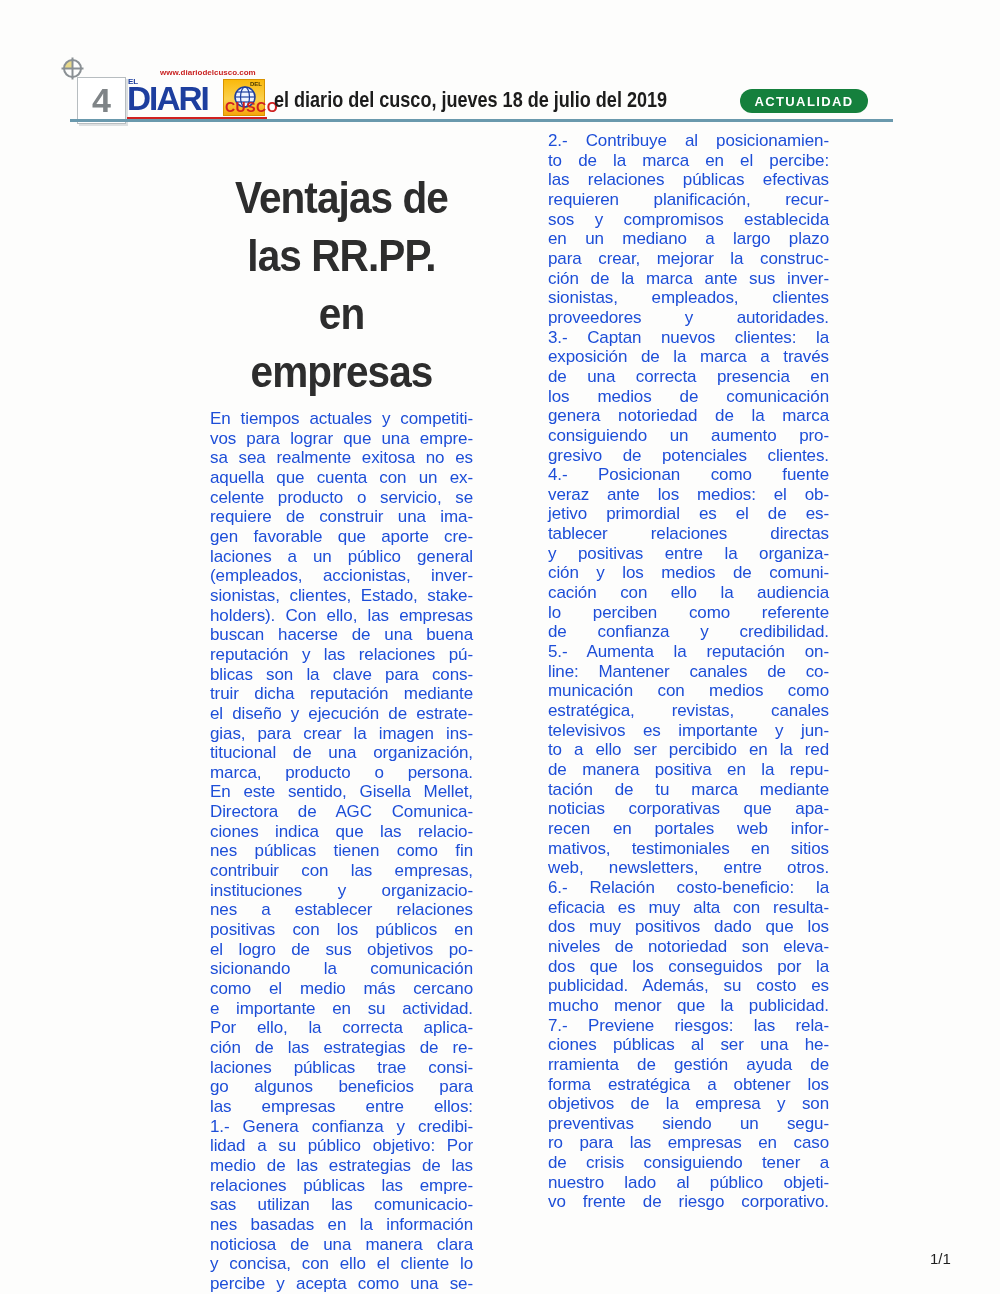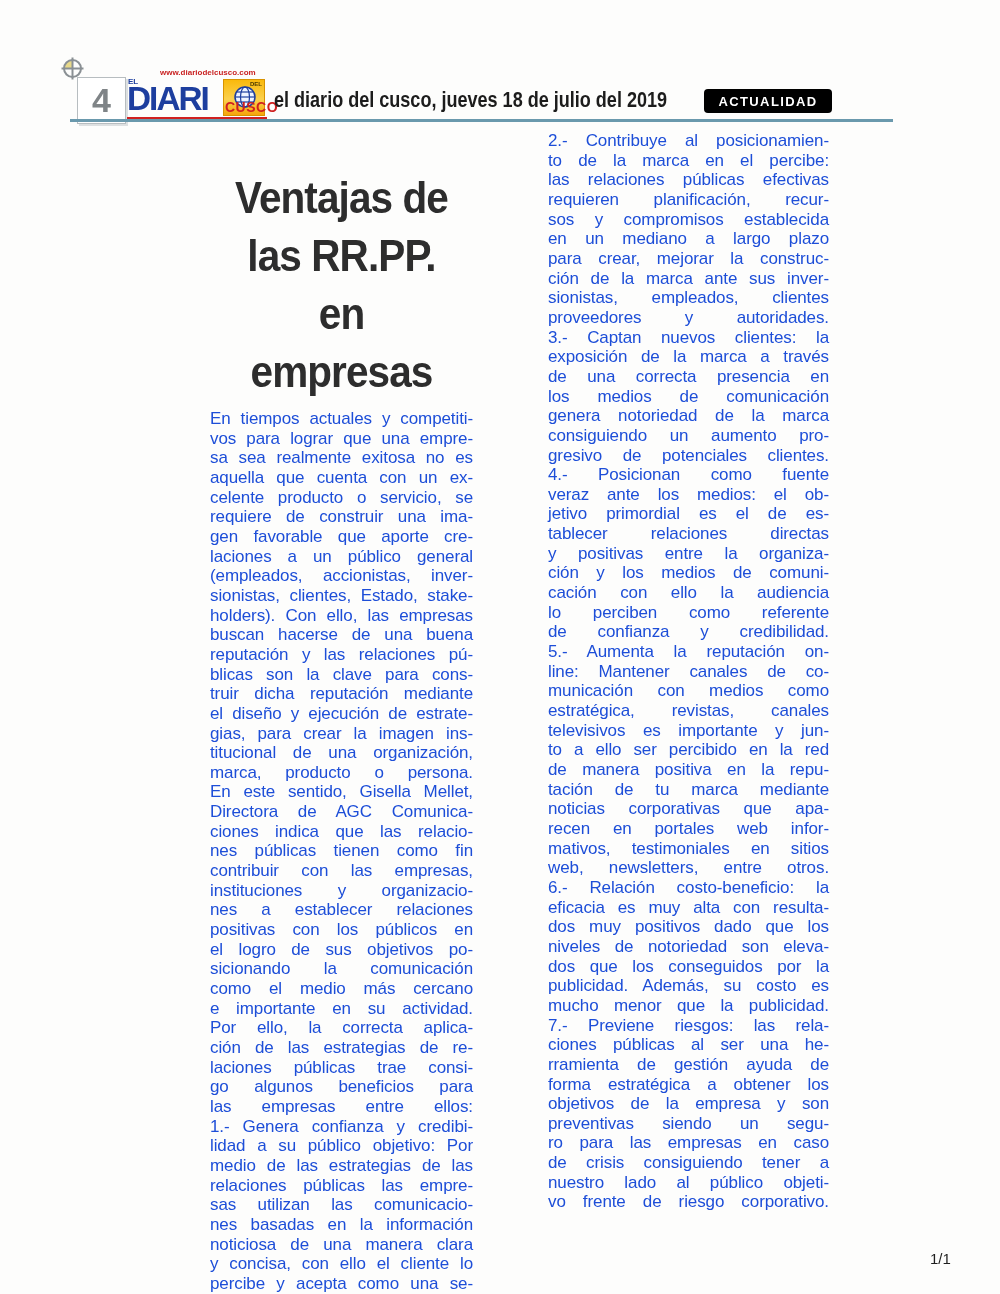--- a/index.html
+++ b/index.html
@@ -34,22 +34,22 @@
   .logo-del { position:absolute; right:2px; top:1px; font-size:6px; font-weight:bold; color:#4b3a00; }
   .logo-globe-svg { position:absolute; left:7px; top:6px; width:28px; height:22px; }
   .logo-cusco { position:absolute; left:1px; bottom:0; width:100%; font-size:14px; font-weight:bold; color:#cf1f1f; letter-spacing:.5px; }
   .logo-underline { position:absolute; left:0; top:49px; width:140px; height:4px; background:#d02020; }
   .date-line {
     position:absolute; left:274px; top:87px;
     font-size:22px; font-weight:bold; color:#1c1c1c;
     white-space:nowrap; transform:scaleX(.82); transform-origin:0 0;
   }
   .section-badge {
-    position:absolute; left:704px; top:89px; width:128px; height:24px;
-    background:#000000; border-radius:4px;
+    position:absolute; left:740px; top:89px; width:128px; height:24px;
+    background:#15803d; border-radius:12px;
     color:#ffffff; font-size:13px; font-weight:bold; letter-spacing:1.4px;
     display:flex; align-items:center; justify-content:center;
   }
   .header-rule { position:absolute; left:70px; top:119px; width:823px; height:3px; background:#6a99ad; }
   
   .col-left  { position:absolute; left:210px; top:130px; width:263px;margin-top:39px; }
   .col-right { position:absolute; left:548px; top:131px; width:281px; }
   .headline {
     margin:0 0 8px 0; font-size:45px; font-weight:bold; color:#2d2d2d;
     line-height:58px; letter-spacing:-1px;

